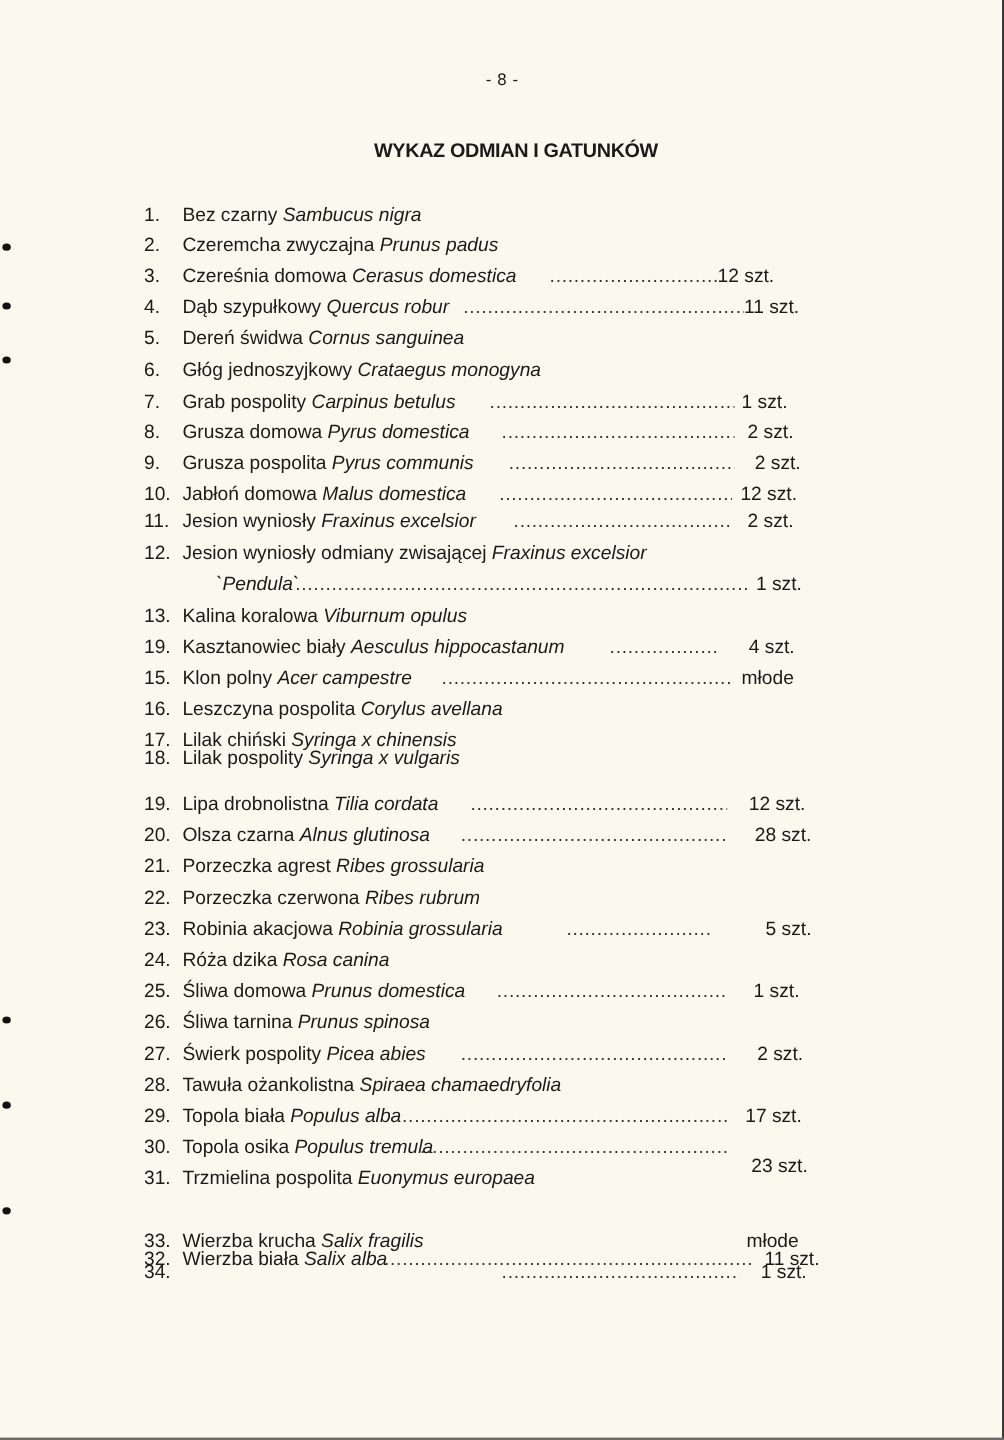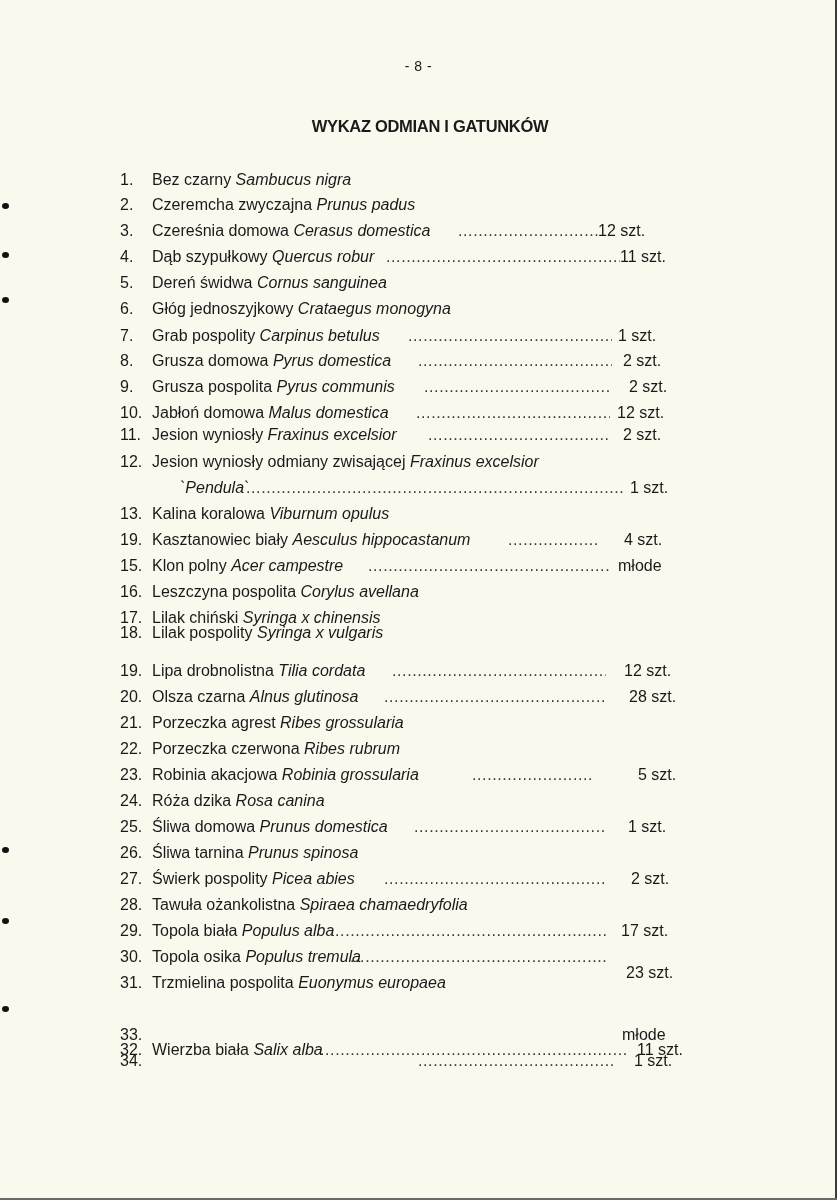--- a/index.html
+++ b/index.html
@@ -211,20 +211,21 @@
       <span class="text"><span>Trzmielina pospolita </span><span class="latin">Euonymus europaea</span></span>
     </div>
     <div class="row" style="top: 1039px;">
       <span class="num">32.</span>
       <span class="text"><span>Wierzba biała </span><span class="latin">Salix alba</span></span>
       <span class="leader" style="left: 320px; width: 306px;">........................................................................................................................</span>
       <span class="qty" style="left: 637px;">11 szt.</span>
     </div>
     <div class="row" style="top: 1024px;">
       <span class="num">33.</span>
+      <span class="text"><span>Wierzba krucha </span><span class="latin">Salix fragilis</span></span>
       <span class="qty" style="left: 622px;">młode</span>
     </div>
     <div class="row" style="top: 1050px;">
       <span class="num">34.</span>
       <span class="leader" style="left: 418px; width: 198px;">........................................................................................................................</span>
       <span class="qty" style="left: 634px;">1 szt.</span>
     </div>
   </div>
 <div id="holes">
     <div class="hole" style="left: 2px; top: 203px;"></div>

